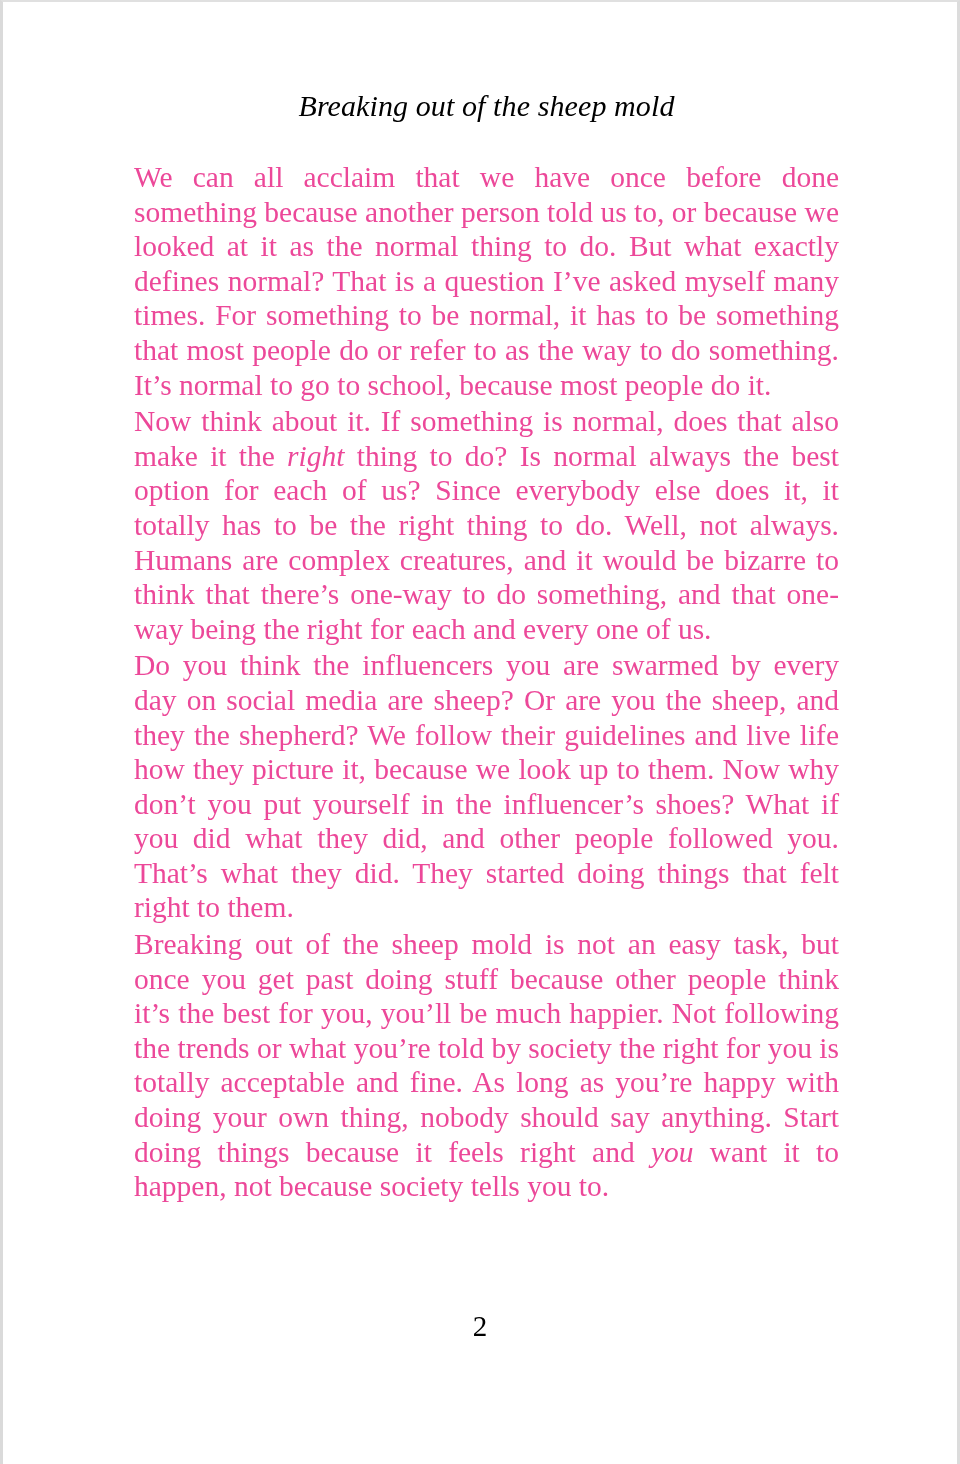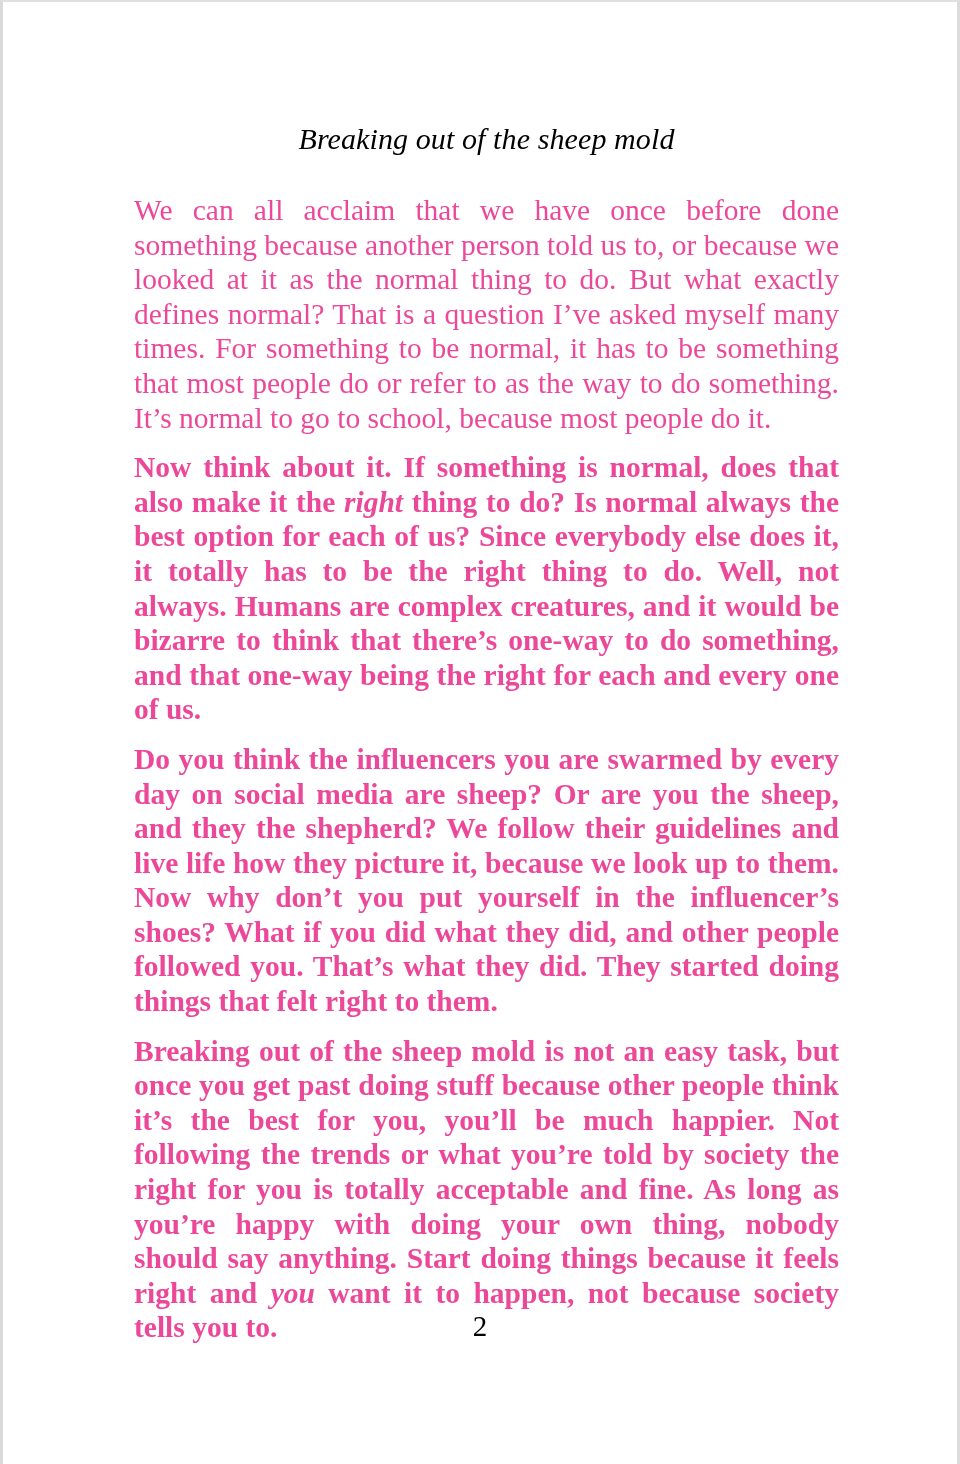--- a/index.html
+++ b/index.html
@@ -26,37 +26,36 @@
   }
   .chapter-title {
     font-family: "Liberation Serif", "DejaVu Serif", serif;
     font-style: italic;
     font-weight: 400;
     font-size: 30px;
     line-height: 36px;
     color: #000000;
     text-align: center;
     margin: 0;
-    padding-top: 119px;
+    padding-top: 86px;
     letter-spacing: 0.1px;
   }
   .body-text {
     font-family: "Liberation Serif", "DejaVu Serif", serif;
     font-size: 29.5px;
     line-height: 34.6px;
     color: #ec4899;
     text-align: justify;
     text-justify: inter-word;
     margin: 0;
     -webkit-hyphens: none;
     hyphens: none;
   }
   .body-text + .body-text {
-    margin-top: 15px;
-    font-weight: bold;
+    margin-top: 2px;
   }
   .para-1 { margin-top: 36px; }
   .body-text em {
     font-style: italic;
   }
   .page-number {
     position: absolute;
     left: 0;
     right: 0;
     top: 1308px;

